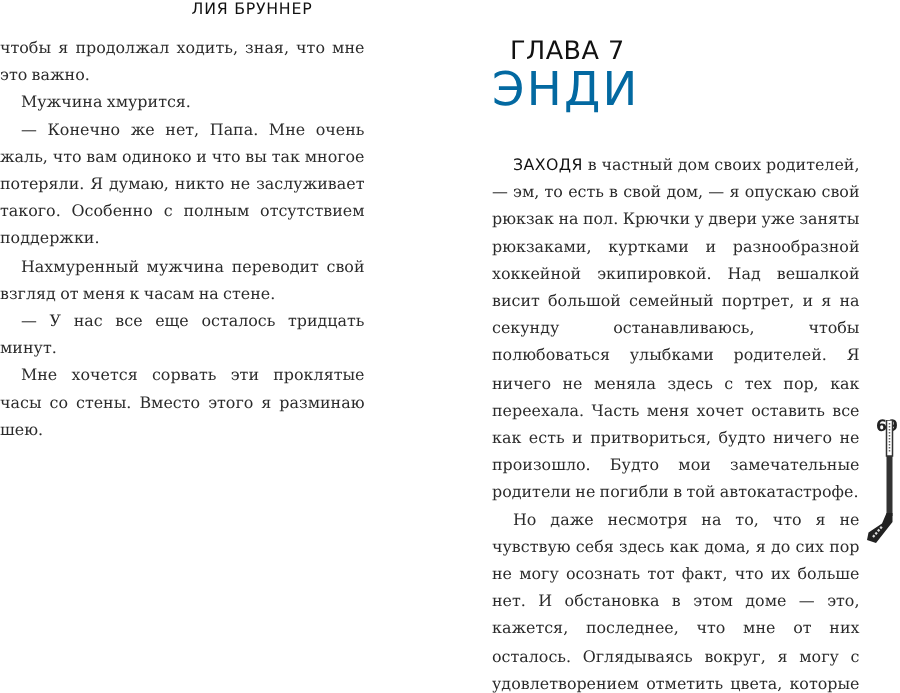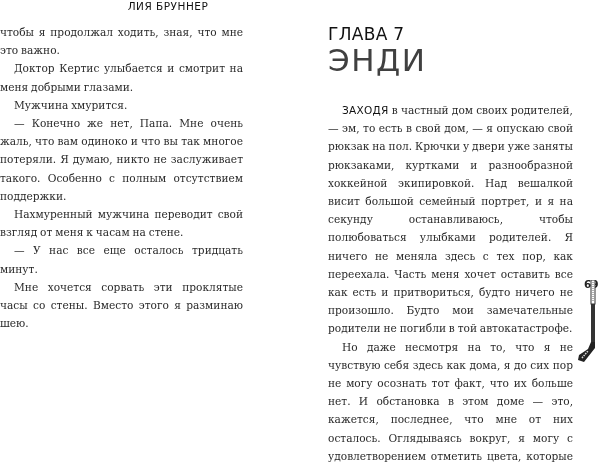--- a/index.html
+++ b/index.html
@@ -12,45 +12,44 @@
       font-family: "DejaVu Sans", sans-serif; font-size: 10.5px; letter-spacing: 0.5px;
       color: #111; text-align: center; line-height: 12px;
     }
     .text-block { position: absolute; left: 0; top: 23px; width: 243px; }
     .para {
       font-family: "DejaVu Serif", serif; font-size: 10.6px; line-height: 18.2px;
       color: #2a2a2a; text-align: justify; margin: 0; word-spacing: -0.5px;
     }
     .para.indent { text-indent: 14px; }
     .chapter-label {
-      position: absolute; top: 24px; left: 0;
+      position: absolute; top: 24px; left: 12px;
       font-family: "DejaVu Sans", sans-serif; font-size: 17px; font-weight: normal;
       color: #111; letter-spacing: 0.3px;
     }
     .chapter-title {
       position: absolute; top: 42px; left: 0;
       font-family: "DejaVu Sans", sans-serif; font-size: 31px; font-weight: normal;
-      color: #404040; letter-spacing: 1.5px; line-height: 36px;
+      color: #0369a1; letter-spacing: 1.5px; line-height: 36px;
     }
     .right-text { position: absolute; top: 101px; left: 0; width: 245px; }
     .lead { font-family: "DejaVu Sans", sans-serif; font-size: 10.5px; letter-spacing: 0.3px; color: #111; }
     .folio {
       position: absolute; left: 584px; top: 278px;
       font-family: "DejaVu Sans", sans-serif; font-size: 10.5px; font-weight: bold; color: #222;
     }
     .stick { position: absolute; left: 576px; top: 280px; width: 24px; height: 86px; }
   </style>
 </head>
 <body>
 
 <div class="page page-left">
   <div class="running-head">ЛИЯ БРУННЕР</div>
   <div class="text-block">
     <p class="para">чтобы я продолжал ходить, зная, что мне это важно.</p>
-    <p class="para indent">Доктор Кертис улыбается и смотрит на меня добрыми глазами.</p>
     <p class="para indent">Мужчина хмурится.</p>
     <p class="para indent">— Конечно же нет, Папа. Мне очень жаль, что вам одиноко и что вы так многое потеряли. Я думаю, никто не заслуживает такого. Особенно с полным отсутствием поддержки.</p>
     <p class="para indent">Нахмуренный мужчина переводит свой взгляд от меня к часам на стене.</p>
     <p class="para indent">— У нас все еще осталось тридцать минут.</p>
     <p class="para indent">Мне хочется сорвать эти проклятые часы со стены. Вместо этого я разминаю шею.</p>
 
   </div>
 </div>
 
 <div class="page page-right">

